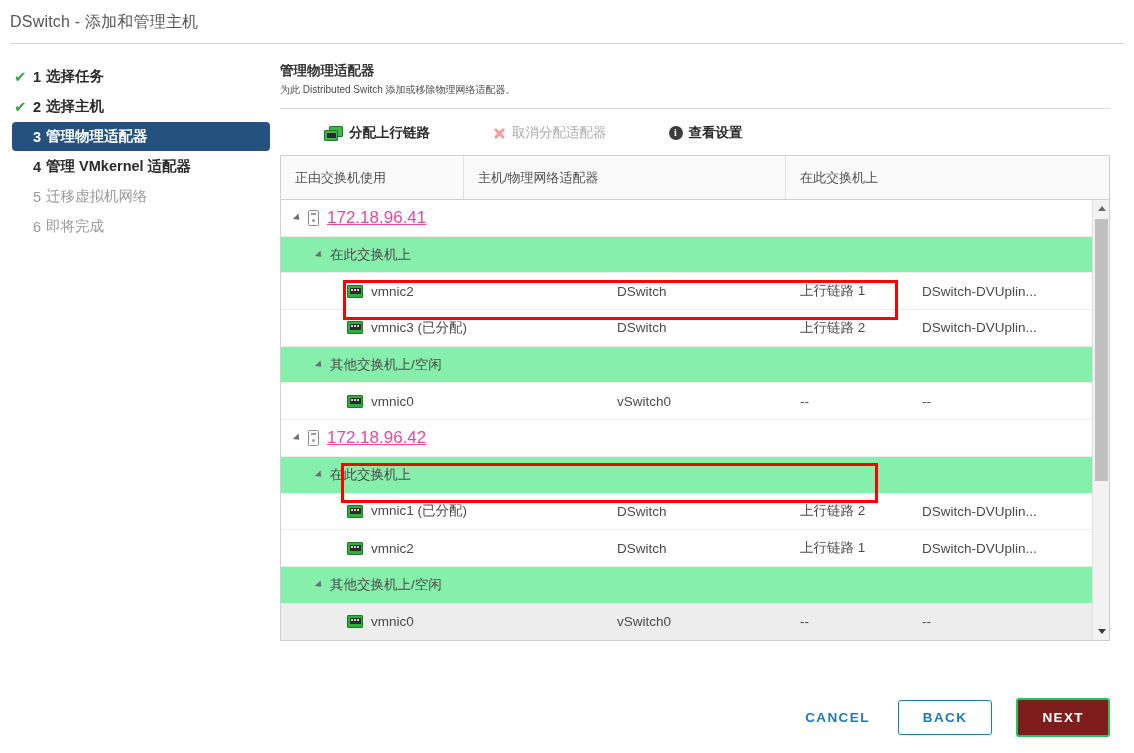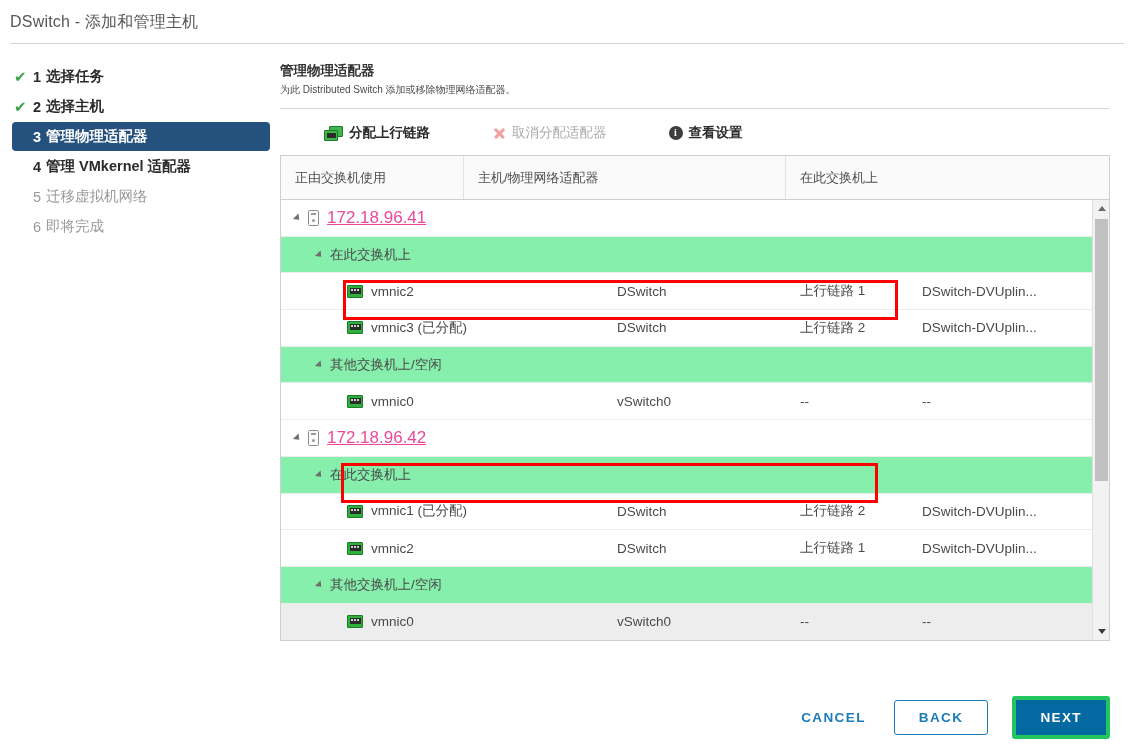--- a/index.html
+++ b/index.html
@@ -355,22 +355,22 @@
     margin-right: 14px;
   }
   #btn-back {
     background: #ffffff;
     border: 1px solid #1b7bb9;
     color: #1b7bb9;
     padding: 9px 24px;
     margin-right: 24px;
   }
   #btn-next {
-    background: #0369a1;
-    border: 4px solid #22c55e;
+    background: #7f1d1d;
+    border: 2px solid #22c55e;
     color: #ffffff;
     padding: 10px 24px;
   }
 </style>
 </head>
 <body>
 
 <div id="wizard-title">DSwitch - 添加和管理主机</div>
 <div id="title-rule"></div>
 

